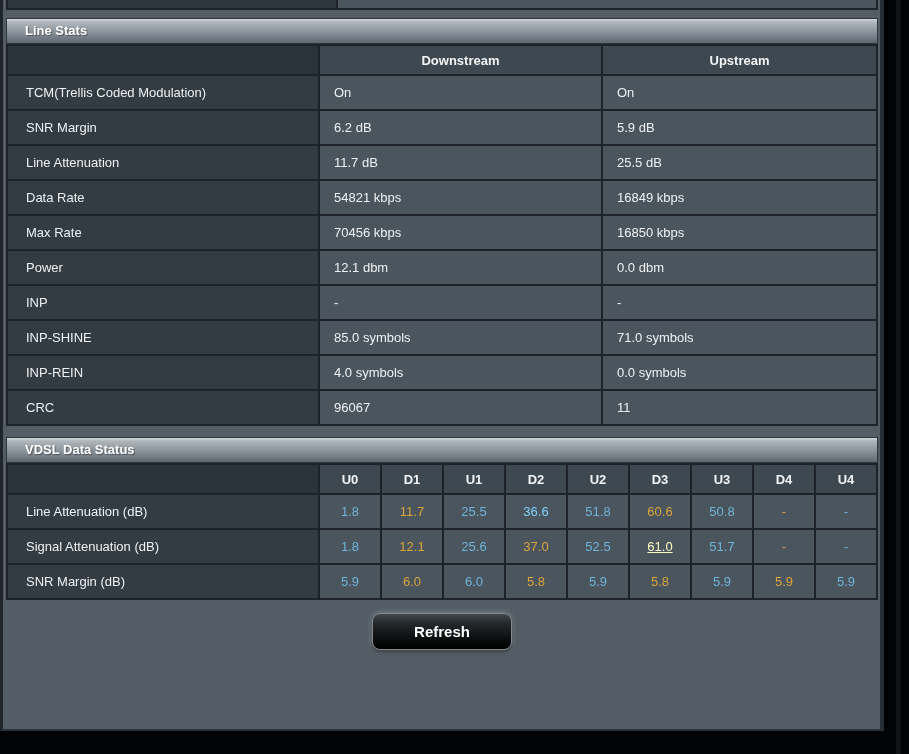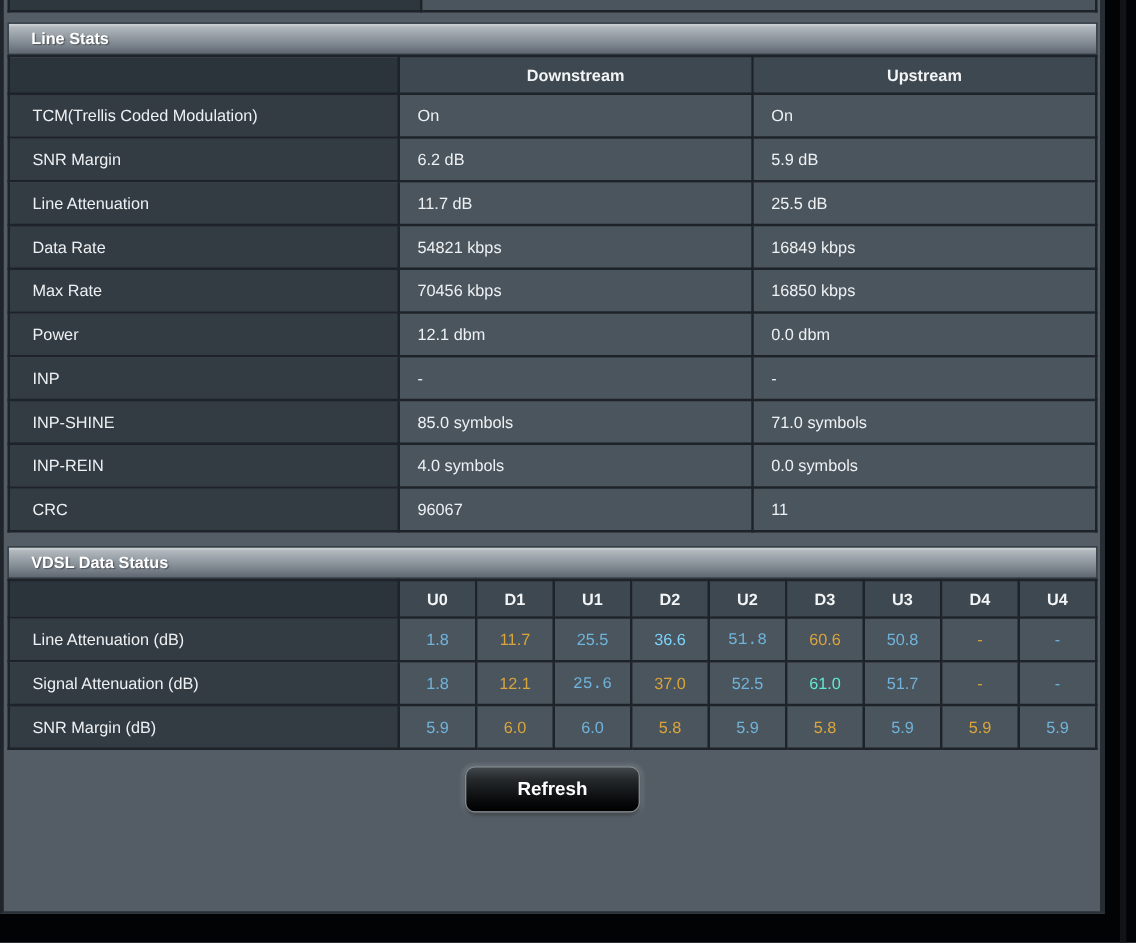--- a/index.html
+++ b/index.html
@@ -193,34 +193,34 @@
           <th class="band">U4</th>
         </tr>
       </thead>
     <tbody id="vb-body">
         <tr>
           <td class="label">Line Attenuation (dB)</td>
           <td class="bandval" style="color: rgb(111, 179, 218);">1.8</td>
           <td class="bandval" style="color: rgb(217, 164, 60);">11.7</td>
           <td class="bandval" style="color: rgb(111, 179, 218);">25.5</td>
           <td class="bandval" style="color: #7dd3fc;">36.6</td>
-          <td class="bandval" style="color: rgb(111, 179, 218); font-family: Liberation Mono, monospace;">51.8</td>
+          <td class="bandval" style="color: rgb(111, 179, 218);">51.8</td>
           <td class="bandval" style="color: rgb(217, 164, 60);">60.6</td>
           <td class="bandval" style="color: rgb(111, 179, 218);">50.8</td>
           <td class="bandval" style="color: rgb(217, 164, 60);">-</td>
           <td class="bandval" style="color: rgb(111, 179, 218);">-</td>
         </tr>
         <tr>
           <td class="label">Signal Attenuation (dB)</td>
           <td class="bandval" style="color: rgb(111, 179, 218);">1.8</td>
           <td class="bandval" style="color: rgb(217, 164, 60);">12.1</td>
-          <td class="bandval" style="color: rgb(111, 179, 218); font-family: Liberation Mono, monospace;">25.6</td>
+          <td class="bandval" style="color: rgb(111, 179, 218);">25.6</td>
           <td class="bandval" style="color: rgb(217, 164, 60);">37.0</td>
           <td class="bandval" style="color: rgb(111, 179, 218);">52.5</td>
-          <td class="bandval" style="color: #5eead4;">61.0</td>
+          <td class="bandval" style="color: #fef9c3; text-decoration: underline;">61.0</td>
           <td class="bandval" style="color: rgb(111, 179, 218);">51.7</td>
           <td class="bandval" style="color: rgb(217, 164, 60);">-</td>
           <td class="bandval" style="color: rgb(111, 179, 218);">-</td>
         </tr>
         <tr>
           <td class="label">SNR Margin (dB)</td>
           <td class="bandval" style="color: rgb(111, 179, 218);">5.9</td>
           <td class="bandval" style="color: rgb(217, 164, 60);">6.0</td>
           <td class="bandval" style="color: rgb(111, 179, 218);">6.0</td>
           <td class="bandval" style="color: rgb(217, 164, 60);">5.8</td>

